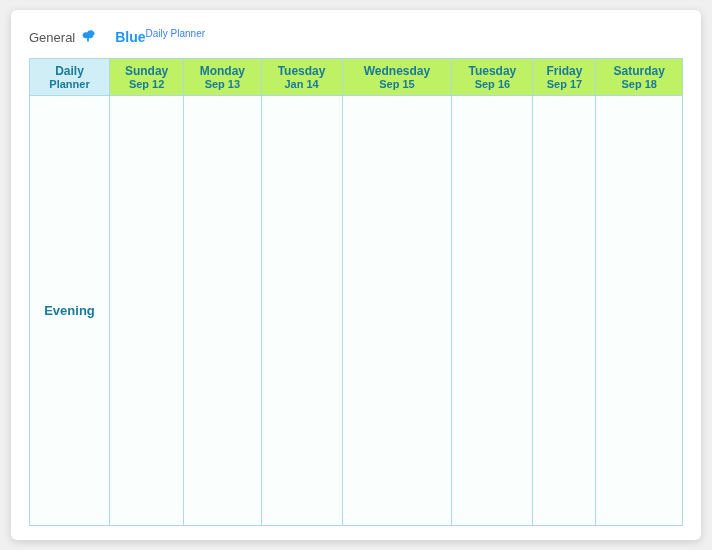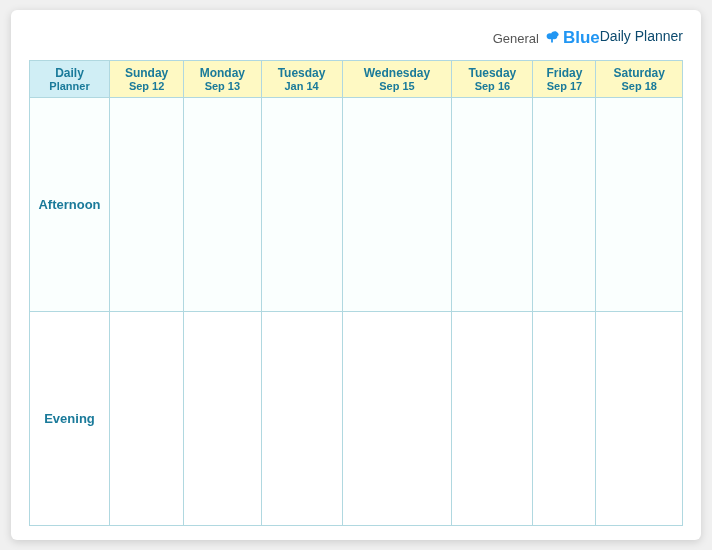--- a/index.html
+++ b/index.html
@@ -17,75 +17,76 @@
       width: 690px;
       height: 530px;
       border-radius: 6px;
       box-shadow: 0 2px 8px rgba(0,0,0,0.15);
       padding: 18px 18px 14px 18px;
       display: flex;
       flex-direction: column;
     }
     .header {
       display: flex;
-      justify-content: flex-end;
+      justify-content: flex-start;
       align-items: flex-start;
       margin-bottom: 12px;
     }
     .logo-area {
       display: flex;
       flex-direction: column;
       align-items: flex-start;
     }
     .logo-text {
       display: flex;
       align-items: center;
       gap: 2px;
     }
     .logo-general {
       font-size: 13px;
       color: #555;
       font-weight: normal;
     }
     .logo-blue {
-      font-size: 17px;
+      font-size: 14px;
       color: #2196F3;
       font-weight: bold;
+      margin-left: 16px;
     }
     .logo-bird {
       width: 18px;
       height: 18px;
       margin-left: 2px;
     }
     .title-area {
       text-align: right;
     }
     .planner-title {
-      font-size: 14px;
-      color: #0c4a6e;
+      font-size: 10px;
+      color: #3b82f6;
       font-weight: normal;
     }
     .planner-date-range {
       font-size: 13px;
       color: #333;
       font-weight: bold;
     }
     .calendar-table {
       flex: 1;
       border-collapse: collapse;
       width: 100%;
       border: 1.5px solid #4db8c8;
     }
     .calendar-table th, .calendar-table td {
       border: 1px solid #b0d8e0;
       text-align: center;
       vertical-align: middle;
     }
     .calendar-table thead tr th {
-      background: #fef9c3;
+      background: #bef264;
       padding: 5px 2px;
     }
     .col-label-header {
       background: #d0eef5 !important;
       font-weight: bold;
       font-size: 12px;
       color: #1a7a9a;
       width: 80px;
     }
     .day-header-top {
@@ -167,30 +168,20 @@
           <span class="day-header-sub">Sep 17</span>
         </th>
         <th>
           <span class="day-header-top">Saturday</span>
           <span class="day-header-sub">Sep 18</span>
         </th>
       </tr>
     </thead>
     <tbody>
       <tr class="time-row">
-        <td class="row-label">Afternoon</td>
-        <td></td>
-        <td></td>
-        <td></td>
-        <td></td>
-        <td></td>
-        <td></td>
-        <td></td>
-      </tr>
-      <tr class="time-row">
         <td class="row-label">Evening</td>
         <td></td>
         <td></td>
         <td></td>
         <td></td>
         <td></td>
         <td></td>
         <td></td>
       </tr>
     </tbody>

